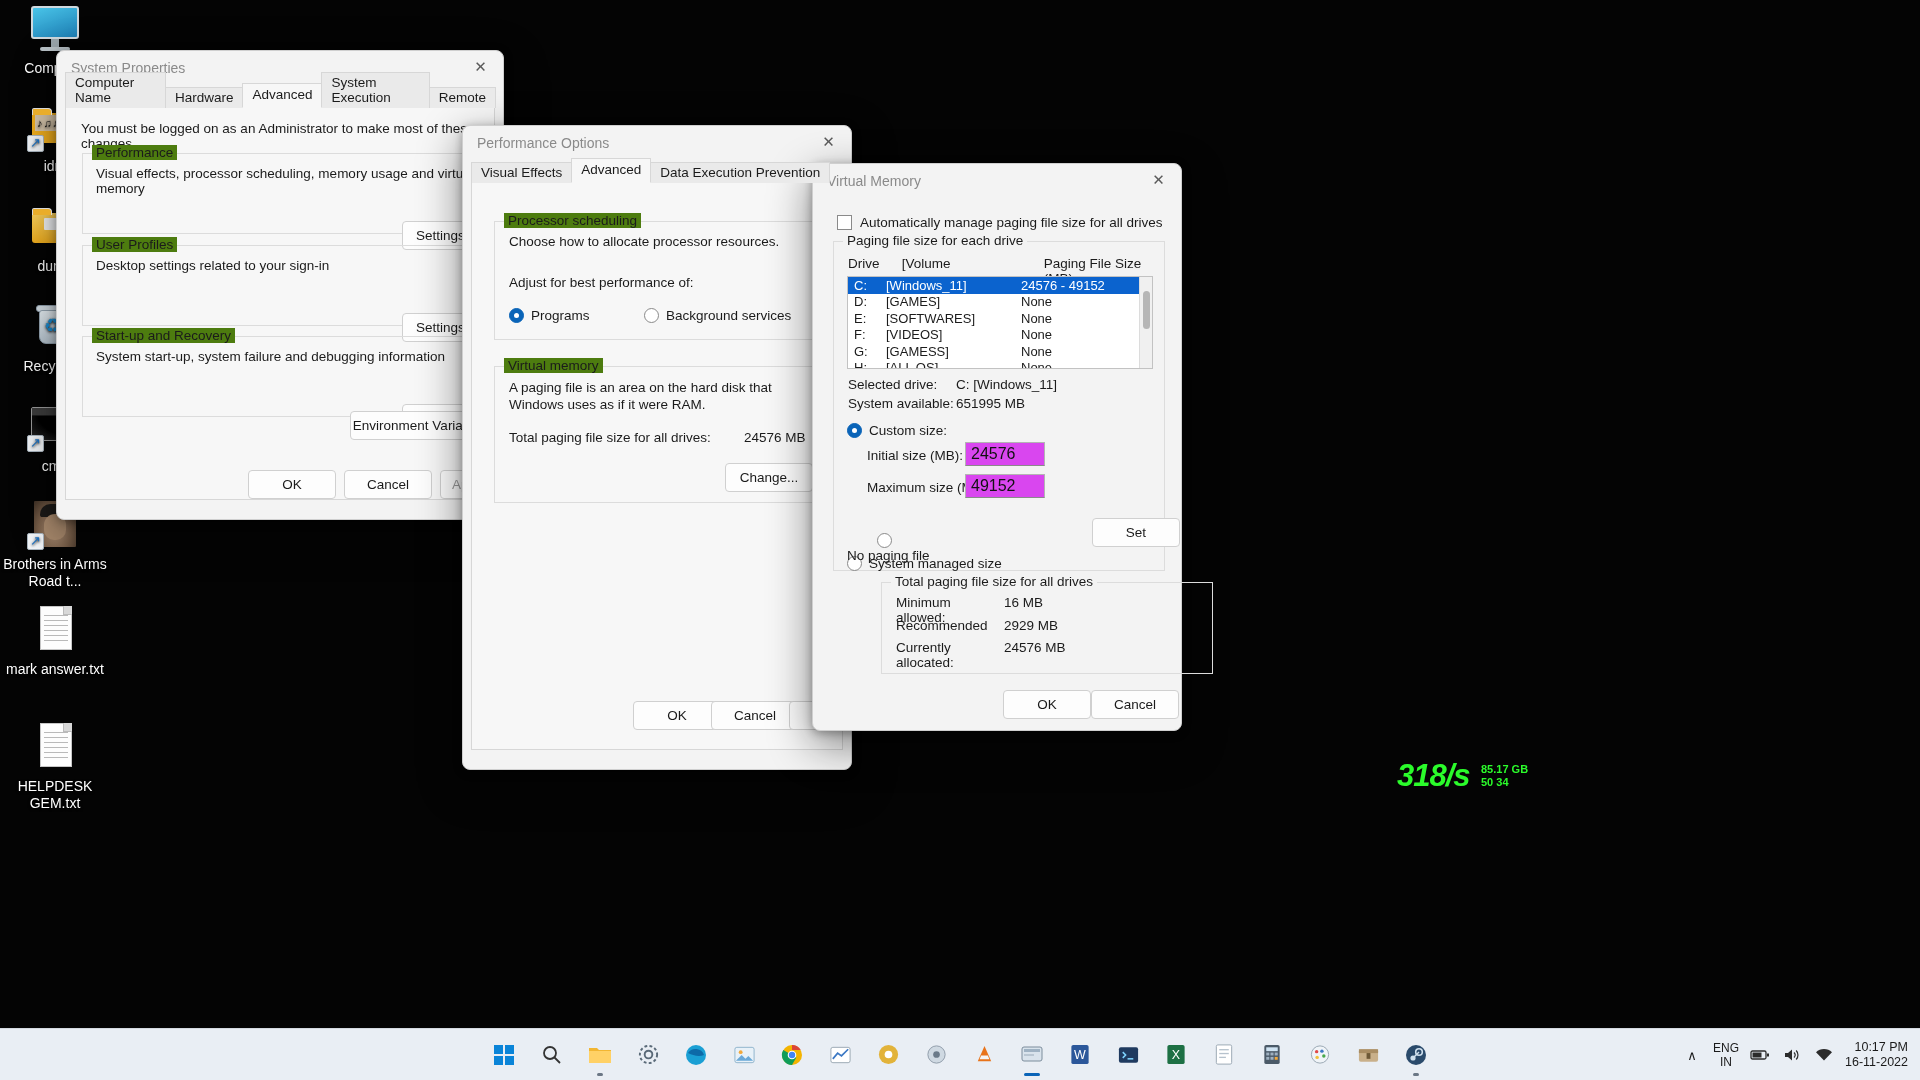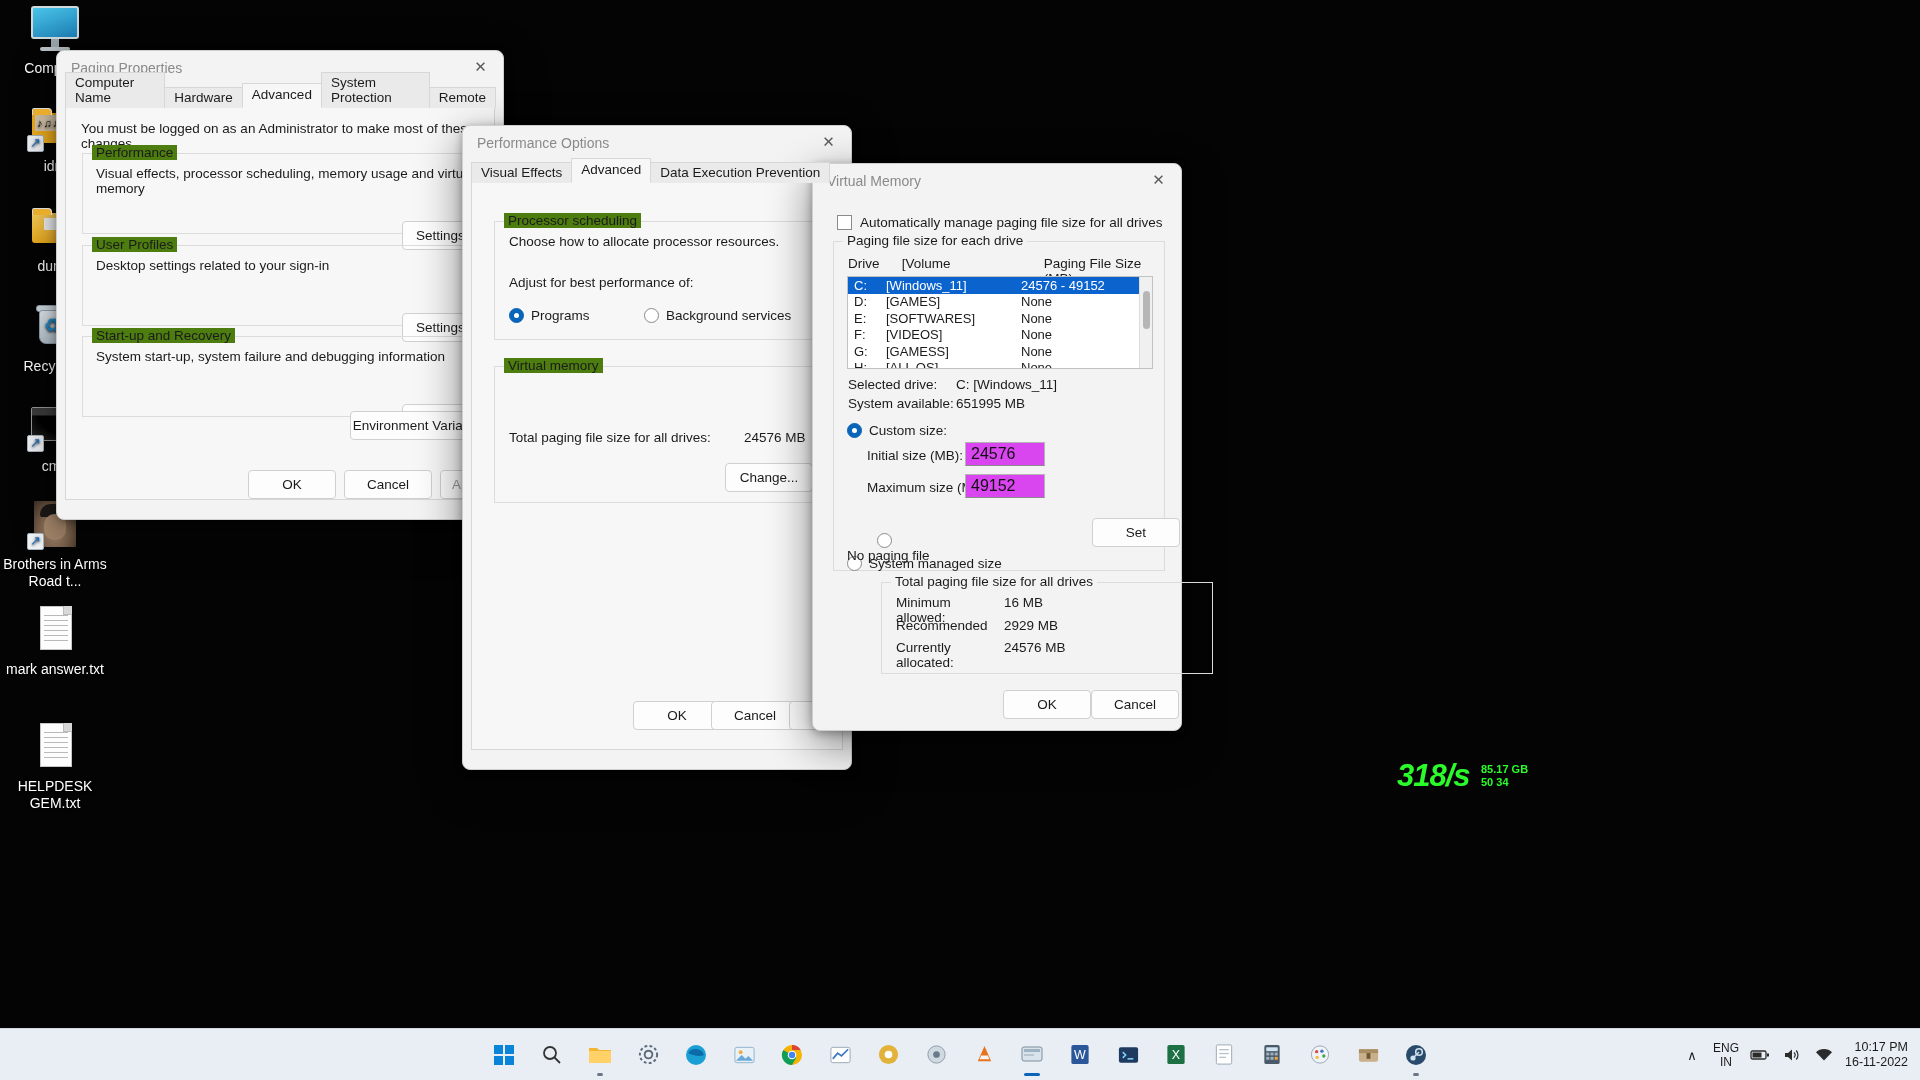--- a/index.html
+++ b/index.html
@@ -427,29 +427,29 @@
     <div class="fps">318/s</div>
     <div class="side">
       <div>85.17 GB</div>
       <div>50 34</div>
     </div>
   </div>
 </div>
 
 <div class="dlg" id="sysprops">
   <div class="dlg-title">
-    <span>Paging Properties</span>
+    <span>System Properties</span>
   </div>
   <div class="dlg-close">✕</div>
 
   <div class="tabstrip">
     <div class="tab">Computer Name</div>
     <div class="tab">Hardware</div>
     <div class="tab active">Advanced</div>
-    <div class="tab">System Protection</div>
+    <div class="tab">System Execution</div>
     <div class="tab">Remote</div>
   </div>
 
   <div class="tabpage">
     <div class="admin-note">You must be logged on as an Administrator to make most of these changes.</div>
 
     <div class="group" style="position:absolute; left:16px; top:45px; width:400px; height:81px;">
       <span class="legend">Performance</span>
       <div style="position:absolute; left:13px; top:12px; width:380px;">Visual effects, processor scheduling, memory usage and virtual memory</div>
       <div class="btn" style="position:absolute; right:-9px; bottom:-17px;">Settings...</div>
@@ -498,20 +498,21 @@
         <span>Programs</span>
       </div>
       <div class="radio" style="position:absolute; left:149px; top:86px;">
         <span class="dot"></span>
         <span>Background services</span>
       </div>
     </div>
 
     <div class="group" style="position:absolute; left:22px; top:183px; width:330px; height:137px;">
       <span class="legend">Virtual memory</span>
+      <div style="position:absolute; left:14px; top:12px; width:310px; line-height:17px;">A paging file is an area on the hard disk that Windows uses as if it were RAM.</div>
       <div style="position:absolute; left:14px; top:63px;">Total paging file size for all drives:</div>
       <div style="position:absolute; left:249px; top:63px;">24576 MB</div>
       <div class="btn" style="position:absolute; right:10px; bottom:10px;">Change...</div>
     </div>
 
     <div class="btn" style="position:absolute; left:161px; top:518px;">OK</div>
     <div class="btn" style="position:absolute; left:239px; top:518px;">Cancel</div>
     <div class="btn disabled" style="position:absolute; left:317px; top:518px;">Apply</div>
   </div>
 </div>

